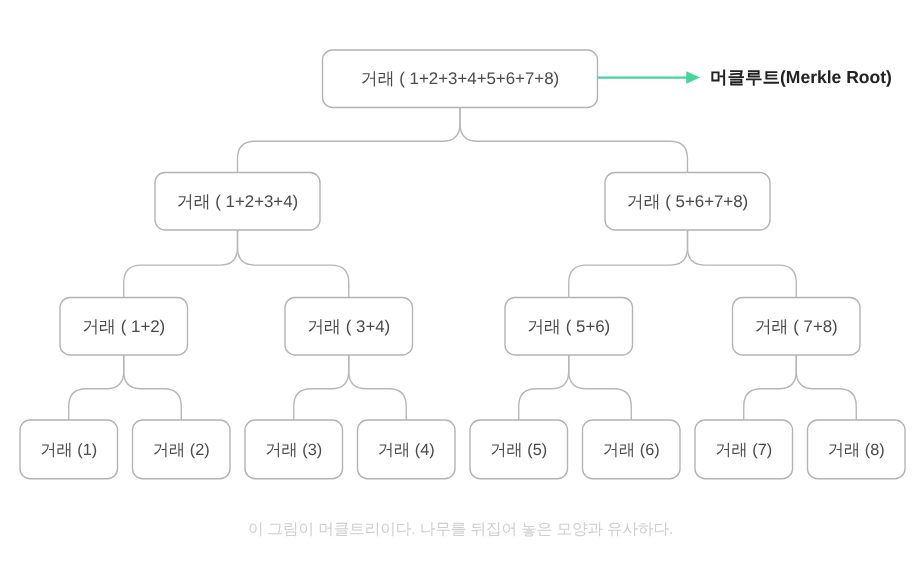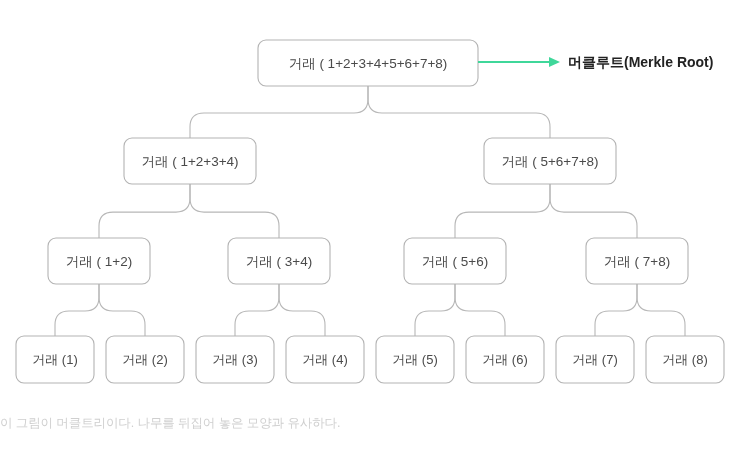--- a/index.html
+++ b/index.html
@@ -62,21 +62,21 @@
     font-family: "Liberation Sans", "DejaVu Sans", sans-serif;
     font-size: 14px;
     font-weight: bold;
     dominant-baseline: middle;
   }
   .caption-text {
     position: absolute;
     left: 0;
     top: 415px;
     width: 737px;
-    text-align: left;
+    text-align: center;
     color: #cfcfcf;
     font-size: 12.5px;
     font-family: "Liberation Sans", "DejaVu Sans", sans-serif;
     letter-spacing: -0.1px;
   }
 </style>
 </head>
 <body>
 
 <div id="diagram-root">

